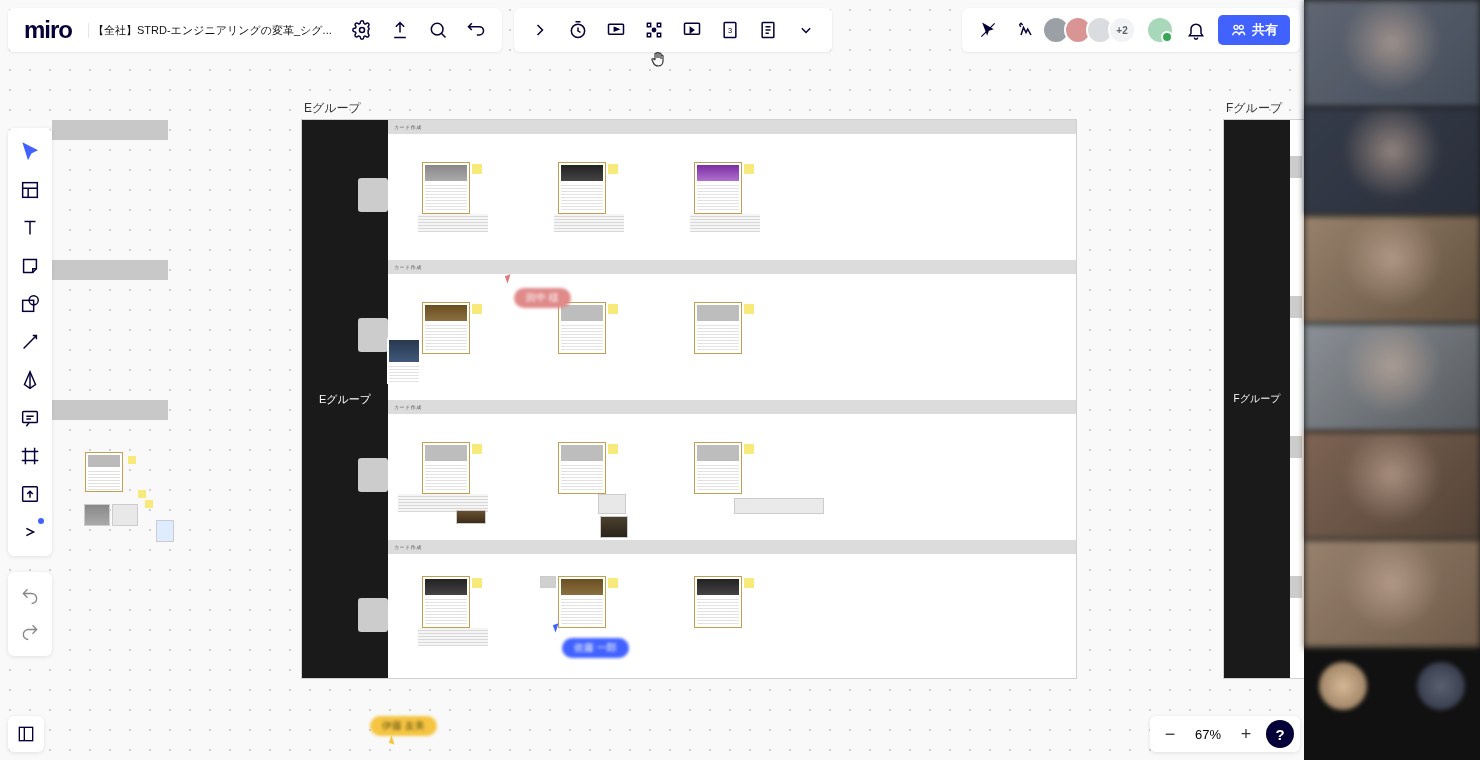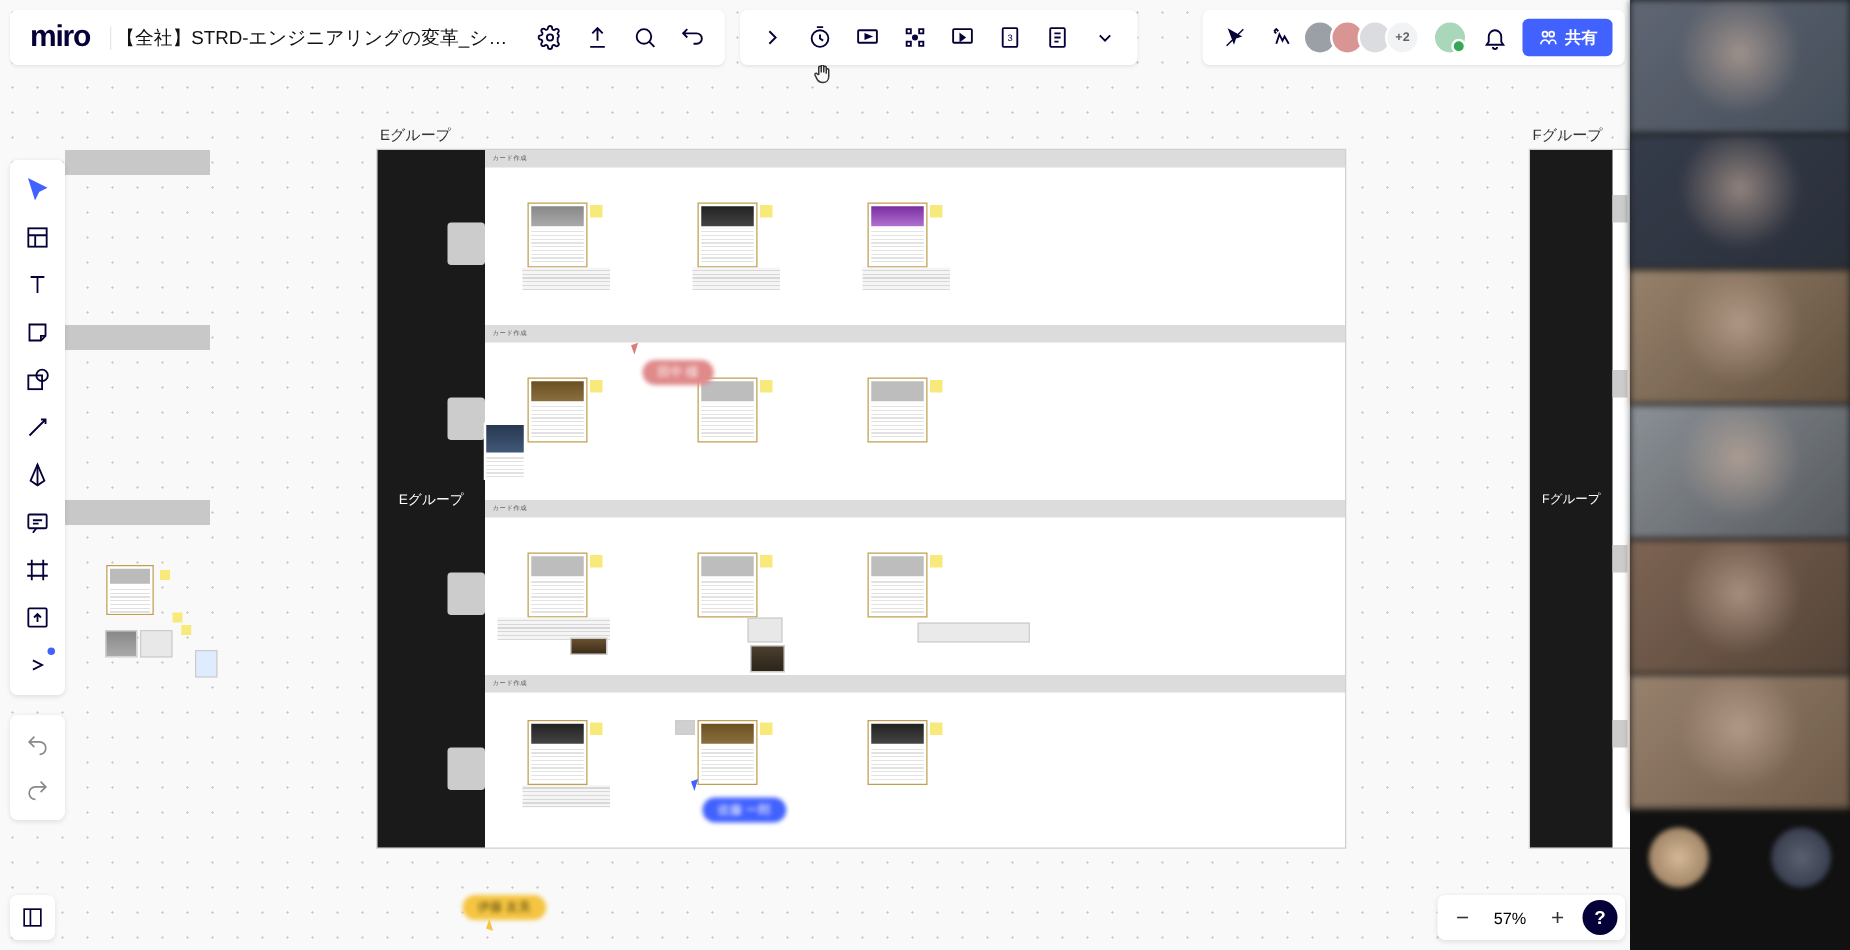--- a/index.html
+++ b/index.html
@@ -3,21 +3,21 @@
 <meta charset="utf-8">
 <style>
   * { box-sizing: border-box; margin: 0; padding: 0; }
   html, body { width: 100%; height: 100%; font-family: -apple-system, BlinkMacSystemFont, "Segoe UI", Helvetica, Arial, sans-serif; background: #f2f2f2; overflow: hidden; }
   .app { position: relative; width: 1480px; height: 760px; background: #f9f9f9; }
 
   
   .topbar { position: absolute; top: 8px; left: 8px; right: 180px; height: 44px; display: flex; gap: 12px; align-items: center; }
   .panel { background: #fff; border-radius: 6px; height: 44px; display: flex; align-items: center; box-shadow: 0 1px 3px rgba(0,0,0,0.08); padding: 0 10px; gap: 6px; }
   .logo { font-weight: 800; font-size: 24px; color: #050038; letter-spacing: -1px; padding: 0 6px; }
-  .board-title { max-width: 330px; white-space: nowrap; overflow: hidden; text-overflow: ellipsis; font-size: 15px; color: #111; padding: 0 8px 0 4px; border-left: 1px solid #e6e6e6; margin-left: 4px; }
+  .board-title { max-width: 330px; white-space: nowrap; overflow: hidden; text-overflow: ellipsis; font-size: 11px; color: #111; padding: 0 8px 0 4px; border-left: 1px solid #e6e6e6; margin-left: 4px; }
   .icon-btn { width: 32px; height: 32px; display: flex; align-items: center; justify-content: center; border-radius: 4px; cursor: pointer; color: #050038; }
   .icon-btn svg { width: 20px; height: 20px; stroke: currentColor; fill: none; stroke-width: 1.8; }
 
   .collab-panel { position: absolute; top: 8px; right: 180px; height: 44px; display:flex; align-items:center; gap:6px; background:#fff; border-radius:6px; box-shadow:0 1px 3px rgba(0,0,0,0.08); padding:0 10px; }
   .avatars { display:flex; align-items:center; }
   .avatar { width:28px; height:28px; border-radius:50%; border:2px solid #fff; margin-left:-6px; display:flex; align-items:center; justify-content:center; font-size:11px; font-weight:600; }
   .avatar.gray { background:#9aa0a6; color:#fff; }
   .avatar.red { background:#d99593; color:#fff; }
   .avatar.light { background:#dadce0; color:#5f6368; }
   .avatar.plus { background:#f1f3f4; color:#5f6368; font-size:10px; }
@@ -437,21 +437,21 @@
 
 <div class="open-panel">
   <svg viewBox="0 0 24 24" width="20" height="20">
         <rect x="4" y="4" width="16" height="16" fill="none" stroke="#050038" stroke-width="1.6"></rect>
         <path d="M10 4v16" stroke="#050038" stroke-width="1.6"></path>
       </svg>
 </div>
 
 <div class="zoom-panel">
   <div class="zbtn">−</div>
-  <div class="zoom-level">57%</div>
+  <div class="zoom-level">67%</div>
   <div class="zbtn">+</div>
   <div class="help-btn">?</div>
 </div>
 
 
 <div class="video-sidebar">
   <div class="video-tile"></div>
   <div class="video-tile t2"></div>
   <div class="video-tile t3"></div>
   <div class="video-tile t4"></div>

